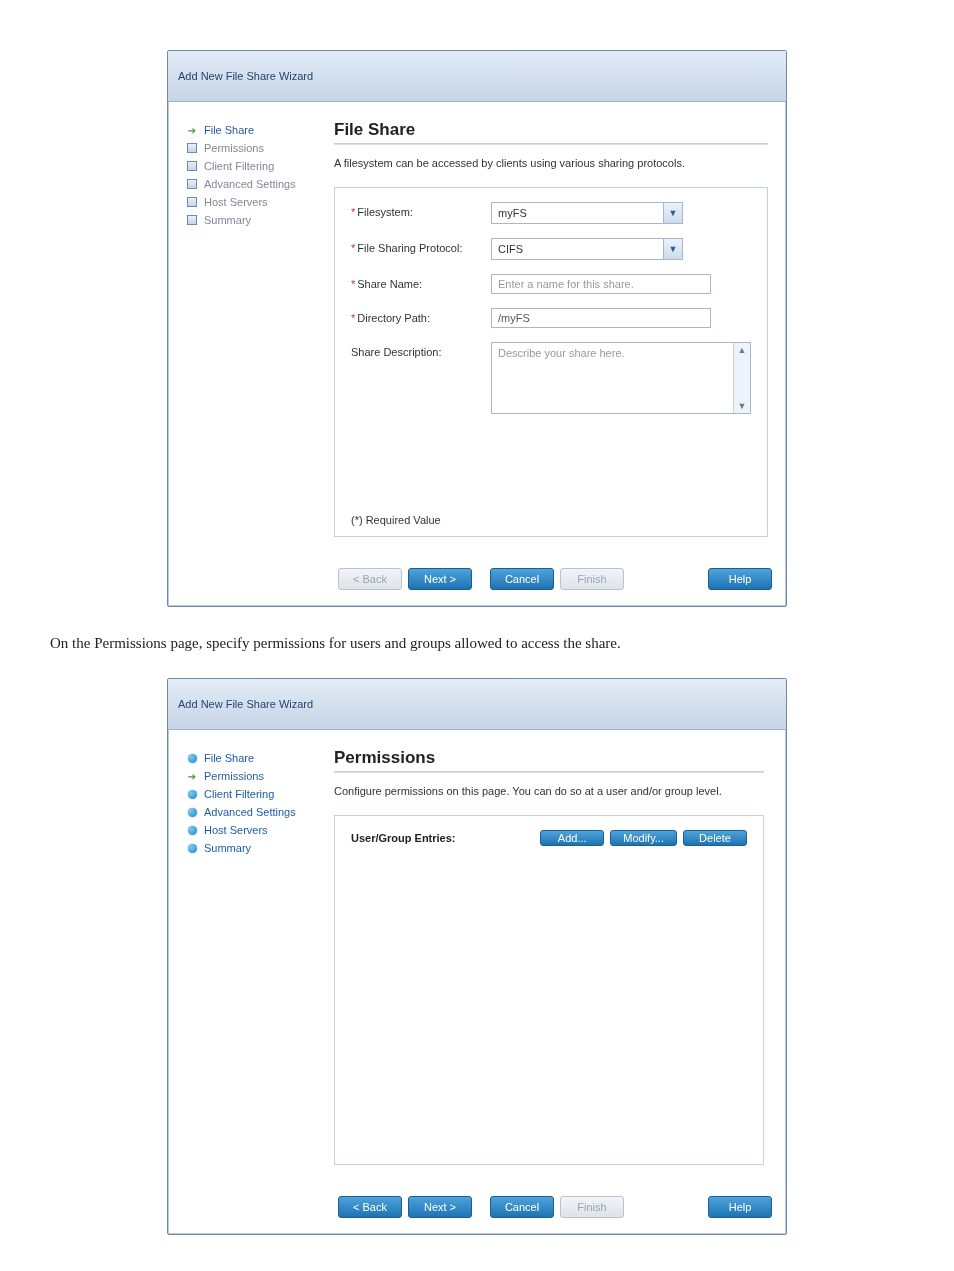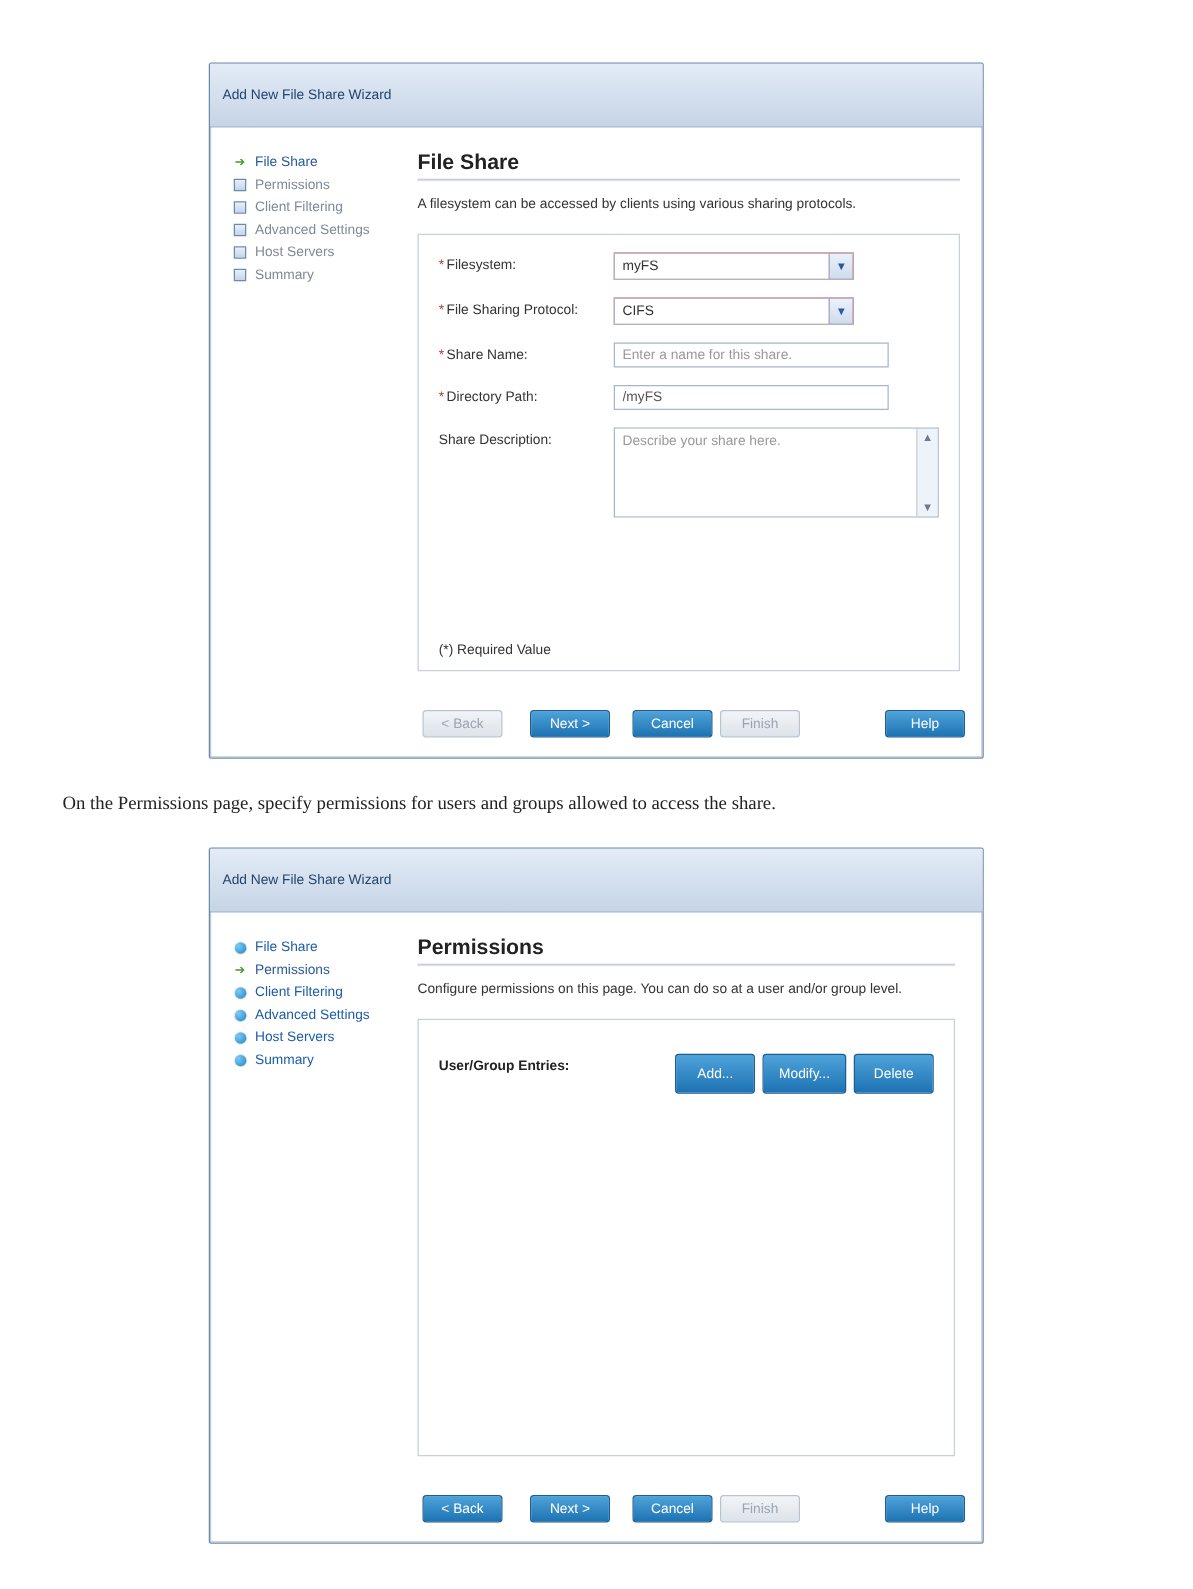--- a/index.html
+++ b/index.html
@@ -197,44 +197,43 @@
     background: linear-gradient(to bottom,#4fa3da,#1d73b3);
     color: #fff;
     border-color: #1a5e96;
   }
   .btn-disabled {
     background: linear-gradient(to bottom,#f2f4f7,#dde3ea);
     color: #9aa5b2;
     border-color: #b9c3cf;
     cursor: default;
   }
-  .btn-group-left { display:flex; gap:22px; }
+  .btn-group-left { display:flex; gap:6px; }
   .btn-group-mid { display:flex; gap:6px; margin-left: 10px; }
   .btn-right { margin-left: auto; }
 
   
   .entries-header {
     display: flex;
     align-items: center;
     margin-bottom: 6px;
     font-size: 11px;
   }
   .entries-header .lbl { font-weight: bold; flex: 1; }
   .small-btn {
     font-size: 11px;
-    height: 32px;
+    height: 16px;
     padding: 0 12px;
     border: 1px solid #1a5e96;
     border-radius: 3px;
     background: linear-gradient(to bottom,#4fa3da,#1d73b3);
     color: #fff;
     cursor: pointer;
     margin-left: 6px;
     min-width: 64px;
-    margin-top: 13px;
   }
   .perm-table {
     border: 1px solid #c7d0db;
     font-size: 11px;
   }
   .perm-head {
     display: flex;
     background: linear-gradient(to bottom,#f1f5fa,#dfe7f1);
     border-bottom: 1px solid #c7d0db;
     font-weight: bold;

